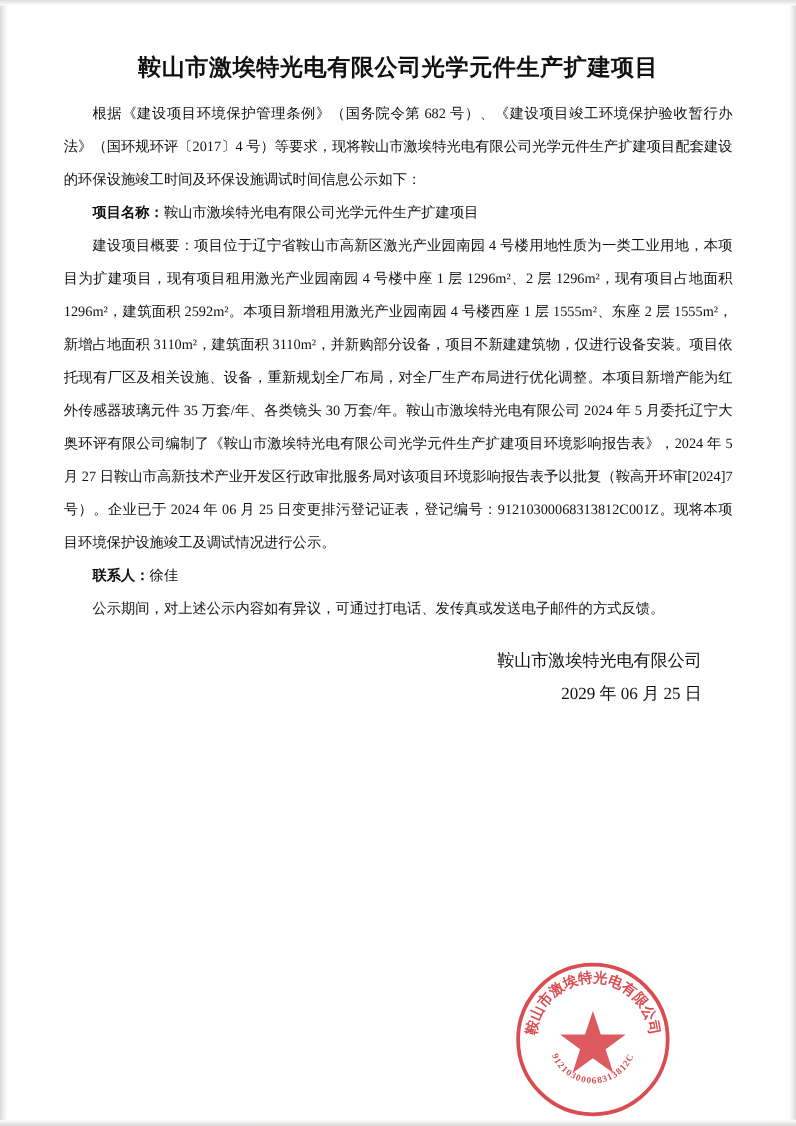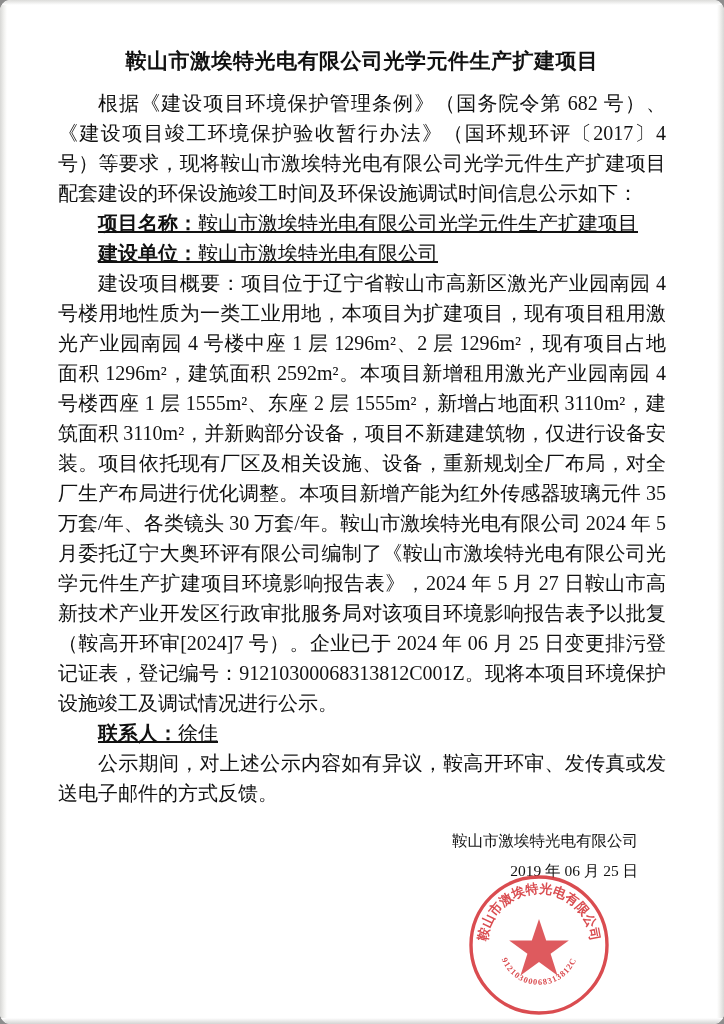--- a/index.html
+++ b/index.html
@@ -10,21 +10,20 @@
   body {
     font-family: "Liberation Serif", "DejaVu Serif", serif;
   }
   .page {
     position: relative;
     width: 724px;
     height: 1024px;
     background: #ffffff;
     overflow: hidden;
     box-sizing: border-box;
-    border-radius: 11px;
   }
   
   .scan-edge-left {
     position: absolute;
     left: 0; top: 0; bottom: 0;
     width: 7px;
     background: linear-gradient(90deg, #d8d8d6 0%, #f2f2f0 60%, #ffffff 100%);
   }
   .scan-edge-right {
     position: absolute;
@@ -55,37 +54,36 @@
     font-weight: bold;
     line-height: 34px;
     letter-spacing: 0.5px;
     color: #111;
     margin: 0 0 6px 0;
   }
   .title .line {
     display: block;
   }
   .body-text {
-    font-size: 20px;
+    font-size: 13px;
     line-height: 30px;
     color: #111;
     text-align: justify;
     text-justify: inter-ideograph;
   }
   p.para {
     margin: 0;
     text-indent: 2em;
   }
   p.para.first {
     margin-top: 10px;
   }
   .field {
     margin: 0;
     text-indent: 2em;
-    text-decoration: underline;
   }
   .field .label {
     font-weight: bold;
   }
   .sign {
     margin-top: 18px;
     text-align: right;
     padding-right: 28px;
     font-size: 15.5px;
     line-height: 30px;
@@ -139,44 +137,41 @@
     </h1>
 
     <div class="body-text">
 
       <p class="para first">根据《建设项目环境保护管理条例》（国务院令第 682 号）、《建设项目竣工环境保护验收暂行办法》（国环规环评〔2017〕4 号）等要求，现将鞍山市激埃特光电有限公司光学元件生产扩建项目配套建设的环保设施竣工时间及环保设施调试时间信息公示如下：</p>
 
       <p class="field">
         <span class="label">项目名称：</span><span>鞍山市激埃特光电有限公司光学元件生产扩建项目</span>
       </p>
 
-      <p class="field">
-        <span class="label">建设单位：</span><span>鞍山市激埃特光电有限公司</span>
-      </p>
 
 
       <p class="para">
         <span>建设项目概要：</span><span>项目位于辽宁省鞍山市高新区激光产业园南园 4 号楼用地性质为一类工业用地，本项目为扩建项目，现有项目租用激光产业园南园 4 号楼中座 1 层 1296m²、2 层 1296m²，现有项目占地面积 1296m²，建筑面积 2592m²。本项目新增租用激光产业园南园 4 号楼西座 1 层 1555m²、东座 2 层 1555m²，新增占地面积 3110m²，建筑面积 3110m²，并新购部分设备，项目不新建建筑物，仅进行设备安装。项目依托现有厂区及相关设施、设备，重新规划全厂布局，对全厂生产布局进行优化调整。本项目新增产能为红外传感器玻璃元件 35 万套/年、各类镜头 30 万套/年。鞍山市激埃特光电有限公司 2024 年 5 月委托辽宁大奥环评有限公司编制了《鞍山市激埃特光电有限公司光学元件生产扩建项目环境影响报告表》，2024 年 5 月 27 日鞍山市高新技术产业开发区行政审批服务局对该项目环境影响报告表予以批复（鞍高开环审[2024]7 号）。企业已于 2024 年 06 月 25 日变更排污登记证表，登记编号：91210300068313812C001Z。现将本项目环境保护设施竣工及调试情况进行公示。</span>
       </p>
 
 
 
       <p class="field">
         <span class="label">联系人：</span><span>徐佳</span>
       </p>
 
 
 
-      <p class="para">公示期间，对上述公示内容如有异议，鞍高开环审、发传真或发送电子邮件的方式反馈。</p>
+      <p class="para">公示期间，对上述公示内容如有异议，可通过打电话、发传真或发送电子邮件的方式反馈。</p>
 
     </div>
 
     <div class="sign">
       <div>鞍山市激埃特光电有限公司</div>
-      <div>2019 年 06 月 25 日</div>
+      <div>2029 年 06 月 25 日</div>
     </div>
 
   </div>
 
   <div class="seal">
     <svg viewBox="0 0 146 146" xmlns="http://www.w3.org/2000/svg">
       <defs>
         <path id="sealTopArc" d="M 21,73 A 52,52 0 0 1 125,73"></path>
         <path id="sealBottomArc" d="M 33,73 A 40,40 0 0 0 113,73"></path>
       </defs>

